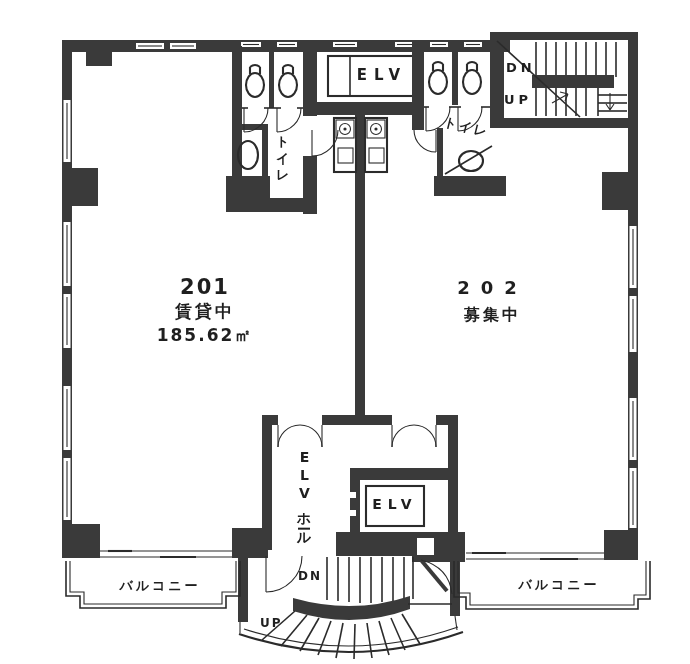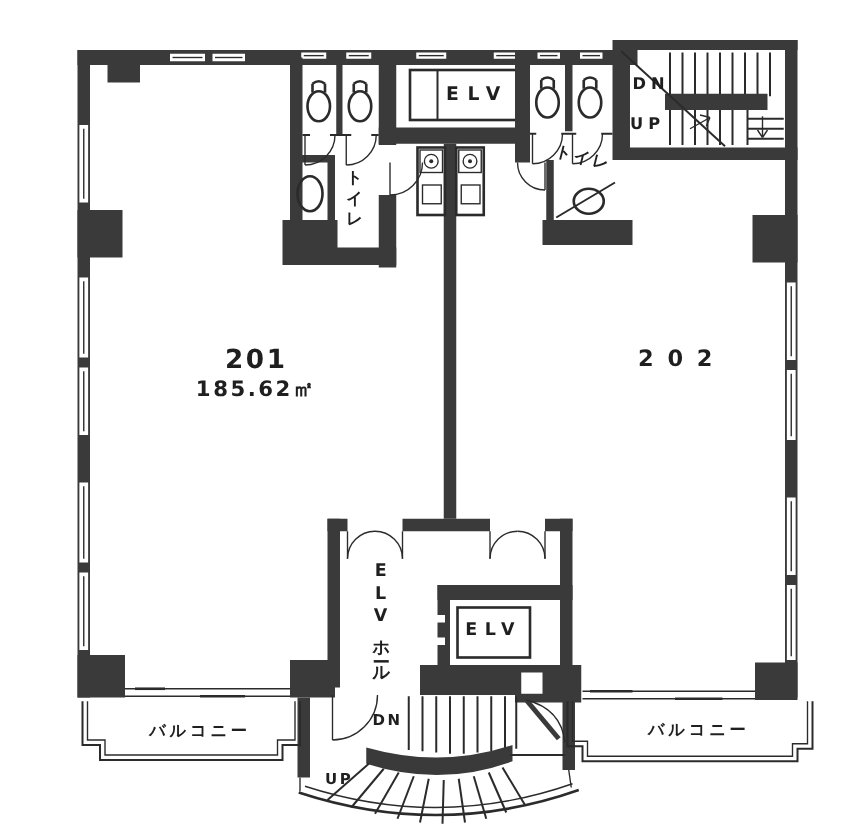--- a/index.html
+++ b/index.html
@@ -18,21 +18,21 @@
   .thin{stroke:#2b2b2b;stroke-width:1.1;fill:none;}
   .thick{stroke:#3a3a3a;stroke-width:4;fill:none;}
   .wbox{fill:#ffffff;}
   .lbl{position:absolute;font-weight:bold;color:#1f1f1f;line-height:1.25;white-space:nowrap;}
   .ctr{text-align:center;}
   .vert{writing-mode:vertical-rl;text-orientation:upright;letter-spacing:2px;}
   #u201{left:125px;top:274px;width:160px;}
   #u201 .l1{font-size:21px;letter-spacing:2px;}
   #u201 .l2{font-size:17px;letter-spacing:3px;margin-top:1px;}
   #u201 .l3{font-size:17px;letter-spacing:2px;margin-top:2px;}
-  #u202{left:426px;top:277px;width:155px;text-align:right;}
+  #u202{left:415px;top:277px;width:155px;}
   #u202 .l1{font-size:18px;letter-spacing:11px;}
   #u202 .l2{font-size:16px;letter-spacing:3px;margin-top:5px;}
   #u202 .l3{font-size:16px;letter-spacing:5px;margin-top:6px;}
   #elv-top{left:348px;top:66px;width:68px;font-size:15px;letter-spacing:7px;}
   #elv-bot{left:366px;top:496px;width:58px;font-size:14px;letter-spacing:6px;}
   #elv-hall{left:295px;top:449px;height:102px;font-size:14px;}
   #toilet-l{left:274px;top:127px;height:62px;font-size:13px;}
   #toilet-r{left:446px;top:114px;width:56px;font-size:13px;transform:rotate(14deg);transform-origin:left top;letter-spacing:2px;}
   #dn-top{left:506px;top:60px;font-size:13px;letter-spacing:4px;}
   #up-top{left:504px;top:92px;font-size:13px;letter-spacing:4px;}
@@ -313,25 +313,27 @@
     <path class="thin" d="M70,561 L70,592 L84,592 L84,604 L222,604 L222,592 L236,592 L236,561"></path>
   </g>
   <g>
     <path class="ln" d="M454,561 L454,597 L466,597 L466,609 L638,609 L638,599 L650,599 L650,561"></path>
     <path class="thin" d="M458,561 L458,593 L470,593 L470,605 L634,605 L634,595 L646,595 L646,561"></path>
   </g>
 </svg>
 
   <div class="lbl ctr" id="u201">
     <div class="l1">201</div>
+    <div class="l2">賃貸中</div>
     <div class="l3">185.62㎡</div>
   </div>
 
   <div class="lbl ctr" id="u202">
     <div class="l1">202</div>
+    <div class="l2">募集中</div>
   </div>
 
   <div class="lbl ctr" id="elv-top">ELV</div>
   <div class="lbl ctr" id="elv-bot">ELV</div>
   <div class="lbl vert" id="elv-hall">ELVホール</div>
 
   <div class="lbl vert" id="toilet-l">トイレ</div>
   <div class="lbl" id="toilet-r">トイレ</div>
 
   <div class="lbl" id="dn-top">DN</div>

